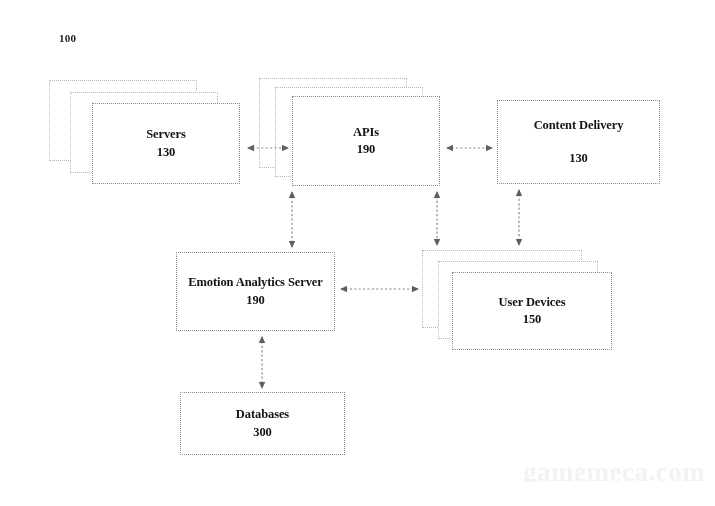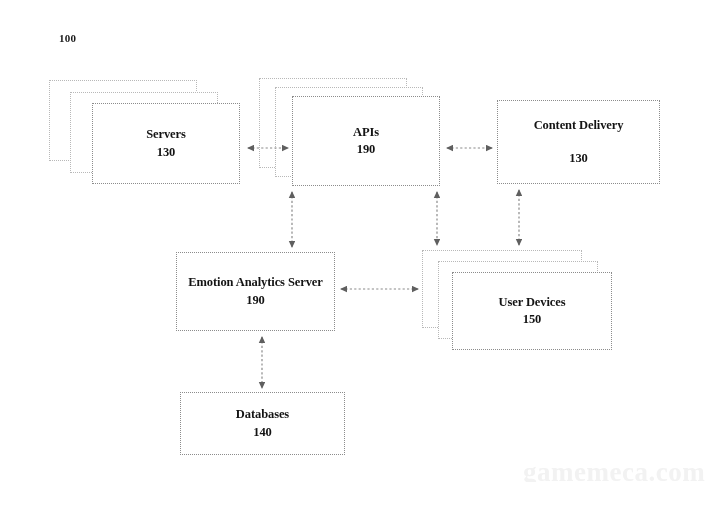--- a/index.html
+++ b/index.html
@@ -122,21 +122,21 @@
     <div class="node-label" style="left:452px; top:272px; width:160px; height:78px;">
       <span>User Devices</span>
       <span class="num">150</span>
     </div>
   </div>
 
   <div class="node">
     <div class="layer front" style="left:180px; top:392px; width:165px; height:63px;"></div>
     <div class="node-label" style="left:180px; top:392px; width:165px; height:63px;">
       <span>Databases</span>
-      <span class="num">140</span>
+      <span class="num">300</span>
     </div>
   </div>
 
   <div class="conn" style="left:0; top:0; width:715px; height:506px;">
     <svg width="715" height="506" viewBox="0 0 715 506">
       <defs>
         <marker id="ah-r" markerWidth="7" markerHeight="7" refX="6" refY="3.2" orient="auto" markerUnits="userSpaceOnUse">
           <path d="M0,0 L7,3.2 L0,6.4 z" fill="#5f5f5f"></path>
         </marker>
         <marker id="ah-l" markerWidth="7" markerHeight="7" refX="1" refY="3.2" orient="auto" markerUnits="userSpaceOnUse">

